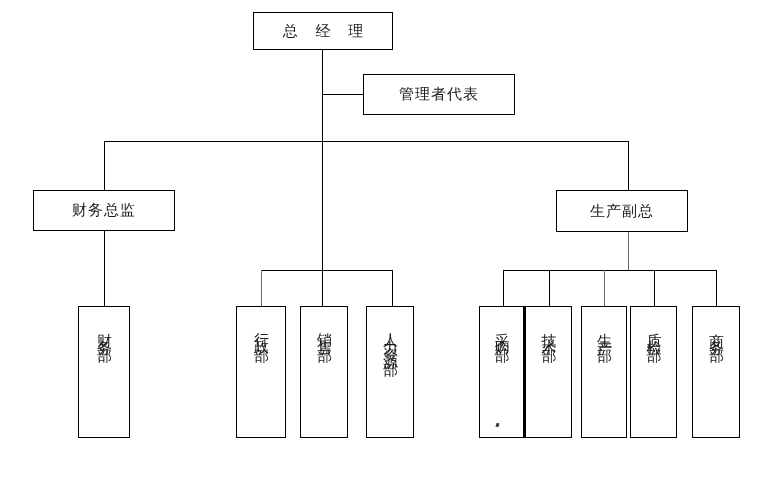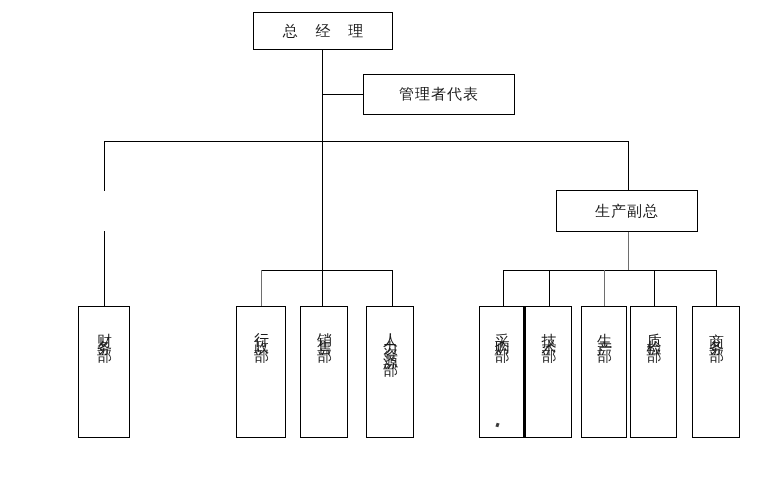--- a/index.html
+++ b/index.html
@@ -106,22 +106,25 @@
   <div class="line v" style="left:716px; top:270px; height:36px;"></div>
 
   <div class="node spaced" style="left:253px; top:12px; width:140px; height:38px;">
     <span class="label">总 经 理</span>
   </div>
 
   <div class="node wide" style="left:363px; top:74px; width:152px; height:41px;font-family:Liberation Serif, serif;">
     <span class="label">管理者代表</span>
   </div>
 
+  <div class="node wide" style="left:33px; top:190px; width:142px; height:41px;">
+    <span class="label">财务总监</span>
+  </div>
 
-  <div class="node wide" style="left:556px; top:190px; width:142px; height:42px;">
+  <div class="node wide" style="left:556px; top:190px; width:132px; height:42px;">
     <span class="label">生产副总</span>
   </div>
 
   <div class="node vert" style="left:78px; top:306px; width:52px; height:132px;">
     <span class="label">财务部</span>
   </div>
 
   <div class="node vert" style="left:236px; top:306px; width:50px; height:132px;">
     <span class="label">行政部</span>
   </div>

